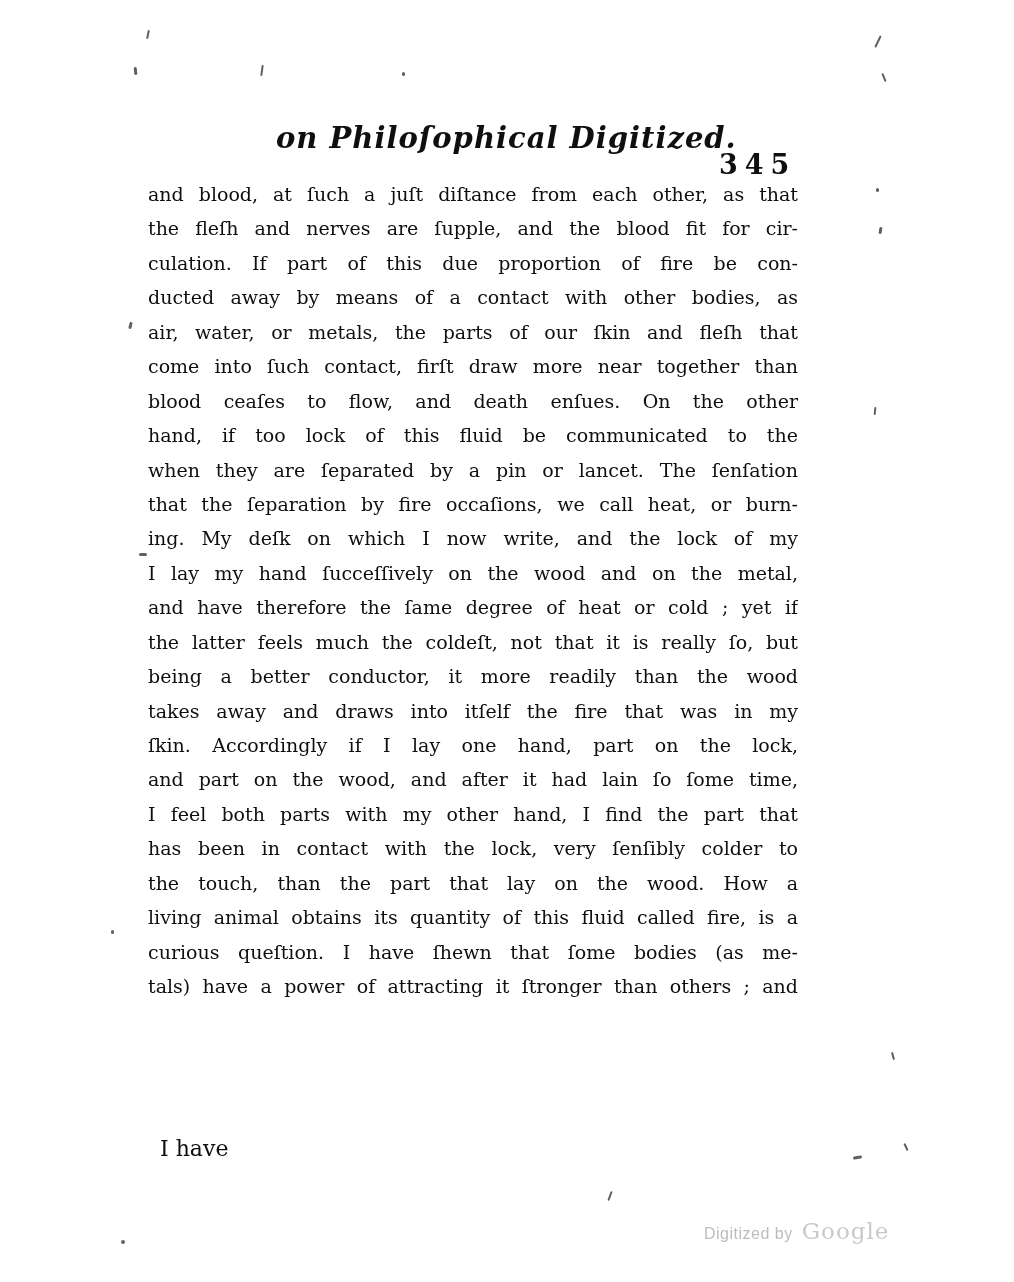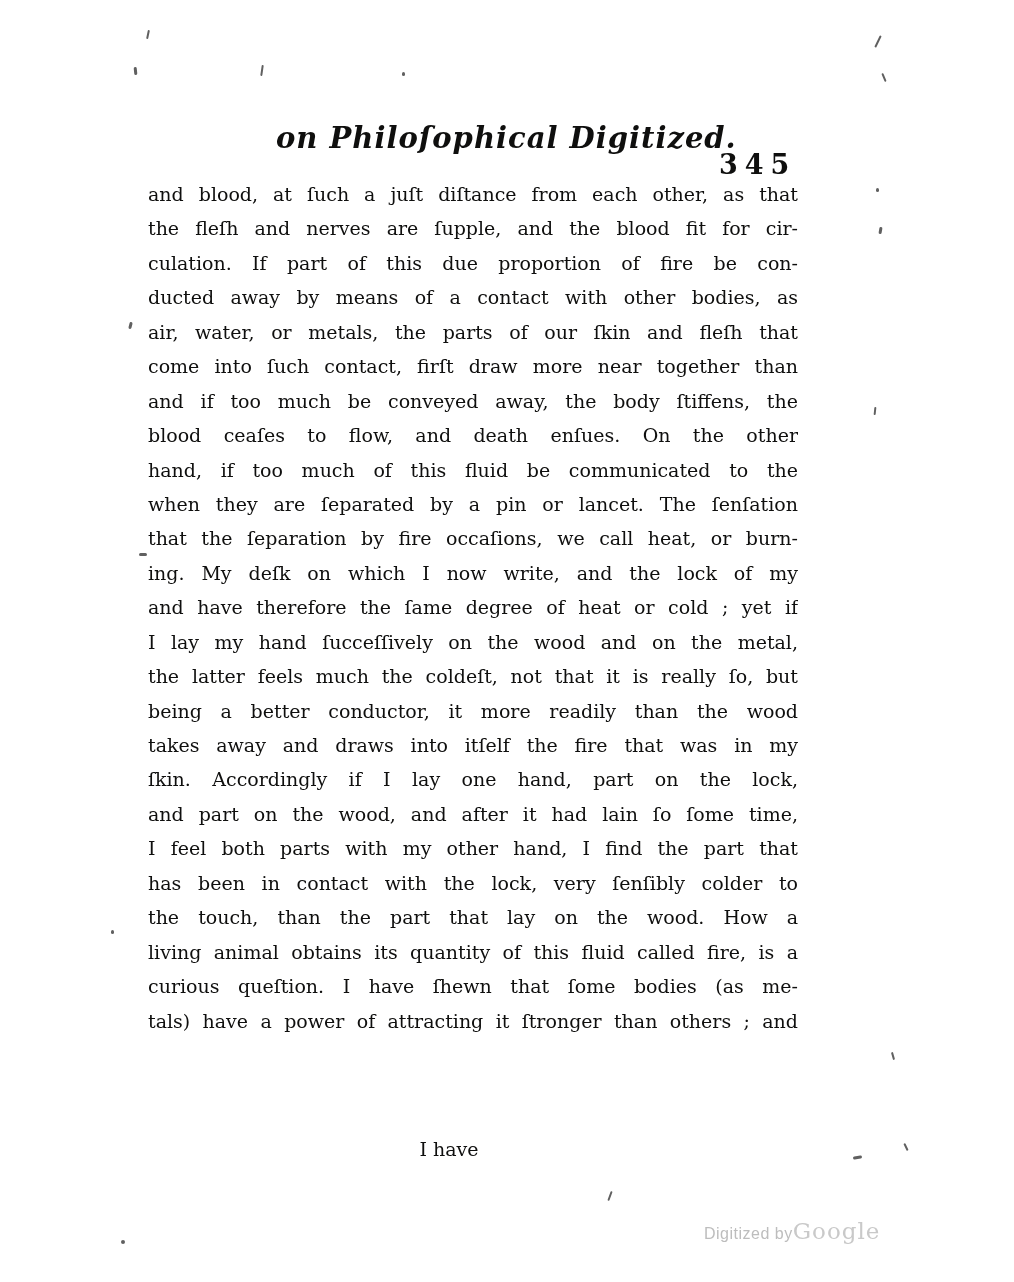--- a/index.html
+++ b/index.html
@@ -42,33 +42,34 @@
     font-size: 19px;
     line-height: 34.45px;
     height: 34.45px;
     text-align: justify;
     text-align-last: justify;
     overflow: hidden;
     white-space: normal;
   }
   .catchword {
     position: absolute;
-    left: 140px;
+    left: 160px;
     top: 1136px;
     width: 618px;
-    text-align: center;
-    font-size: 19px;
+    text-align: left;
+    font-size: 22px;
     line-height: 26px;
   }
   .watermark {
     position: absolute;
     left: 704px;
     top: 1218px;
     display: flex;
     align-items: baseline;
+    gap: 9px;
     user-select: none;
     text-align: center;
   }
   .watermark .dig {
     font-family: "Liberation Sans", sans-serif;
     font-size: 16px;
     color: #bdbdbd;
     letter-spacing: 0.5px;
   }
   .watermark .goog {
@@ -93,28 +94,27 @@
 
   <div class="page-number">345</div>
 
   <div class="text-block">
     <div class="line">and blood, at ſuch a juſt diſtance from each other, as that</div>
     <div class="line">the fleſh and nerves are ſupple, and the blood fit for cir-</div>
     <div class="line">culation. If part of this due proportion of fire be con-</div>
     <div class="line">ducted away by means of a contact with other bodies, as</div>
     <div class="line">air, water, or metals, the parts of our ſkin and fleſh that</div>
     <div class="line">come into ſuch contact, firſt draw more near together than</div>
-    <div class="line">and if too much be conveyed away, the body ſtiffens, the</div>
     <div class="line">blood ceaſes to flow, and death enſues. On the other</div>
-    <div class="line">hand, if too much of this fluid be communicated to the</div>
+    <div class="line">hand, if too lock of this fluid be communicated to the</div>
     <div class="line">when they are ſeparated by a pin or lancet. The ſenſation</div>
     <div class="line">that the ſeparation by fire occaſions, we call heat, or burn-</div>
     <div class="line">ing. My deſk on which I now write, and the lock of my</div>
+    <div class="line">I lay my hand ſucceſſively on the wood and on the metal,</div>
     <div class="line">and have therefore the ſame degree of heat or cold ; yet if</div>
-    <div class="line">I lay my hand ſucceſſively on the wood and on the metal,</div>
     <div class="line">the latter feels much the coldeſt, not that it is really ſo, but</div>
     <div class="line">being a better conductor, it more readily than the wood</div>
     <div class="line">takes away and draws into itſelf the fire that was in my</div>
     <div class="line">ſkin. Accordingly if I lay one hand, part on the lock,</div>
     <div class="line">and part on the wood, and after it had lain ſo ſome time,</div>
     <div class="line">I feel both parts with my other hand, I find the part that</div>
     <div class="line">has been in contact with the lock, very ſenſibly colder to</div>
     <div class="line">the touch, than the part that lay on the wood. How a</div>
     <div class="line">living animal obtains its quantity of this fluid called fire, is a</div>
     <div class="line">curious queſtion. I have ſhewn that ſome bodies (as me-</div>

